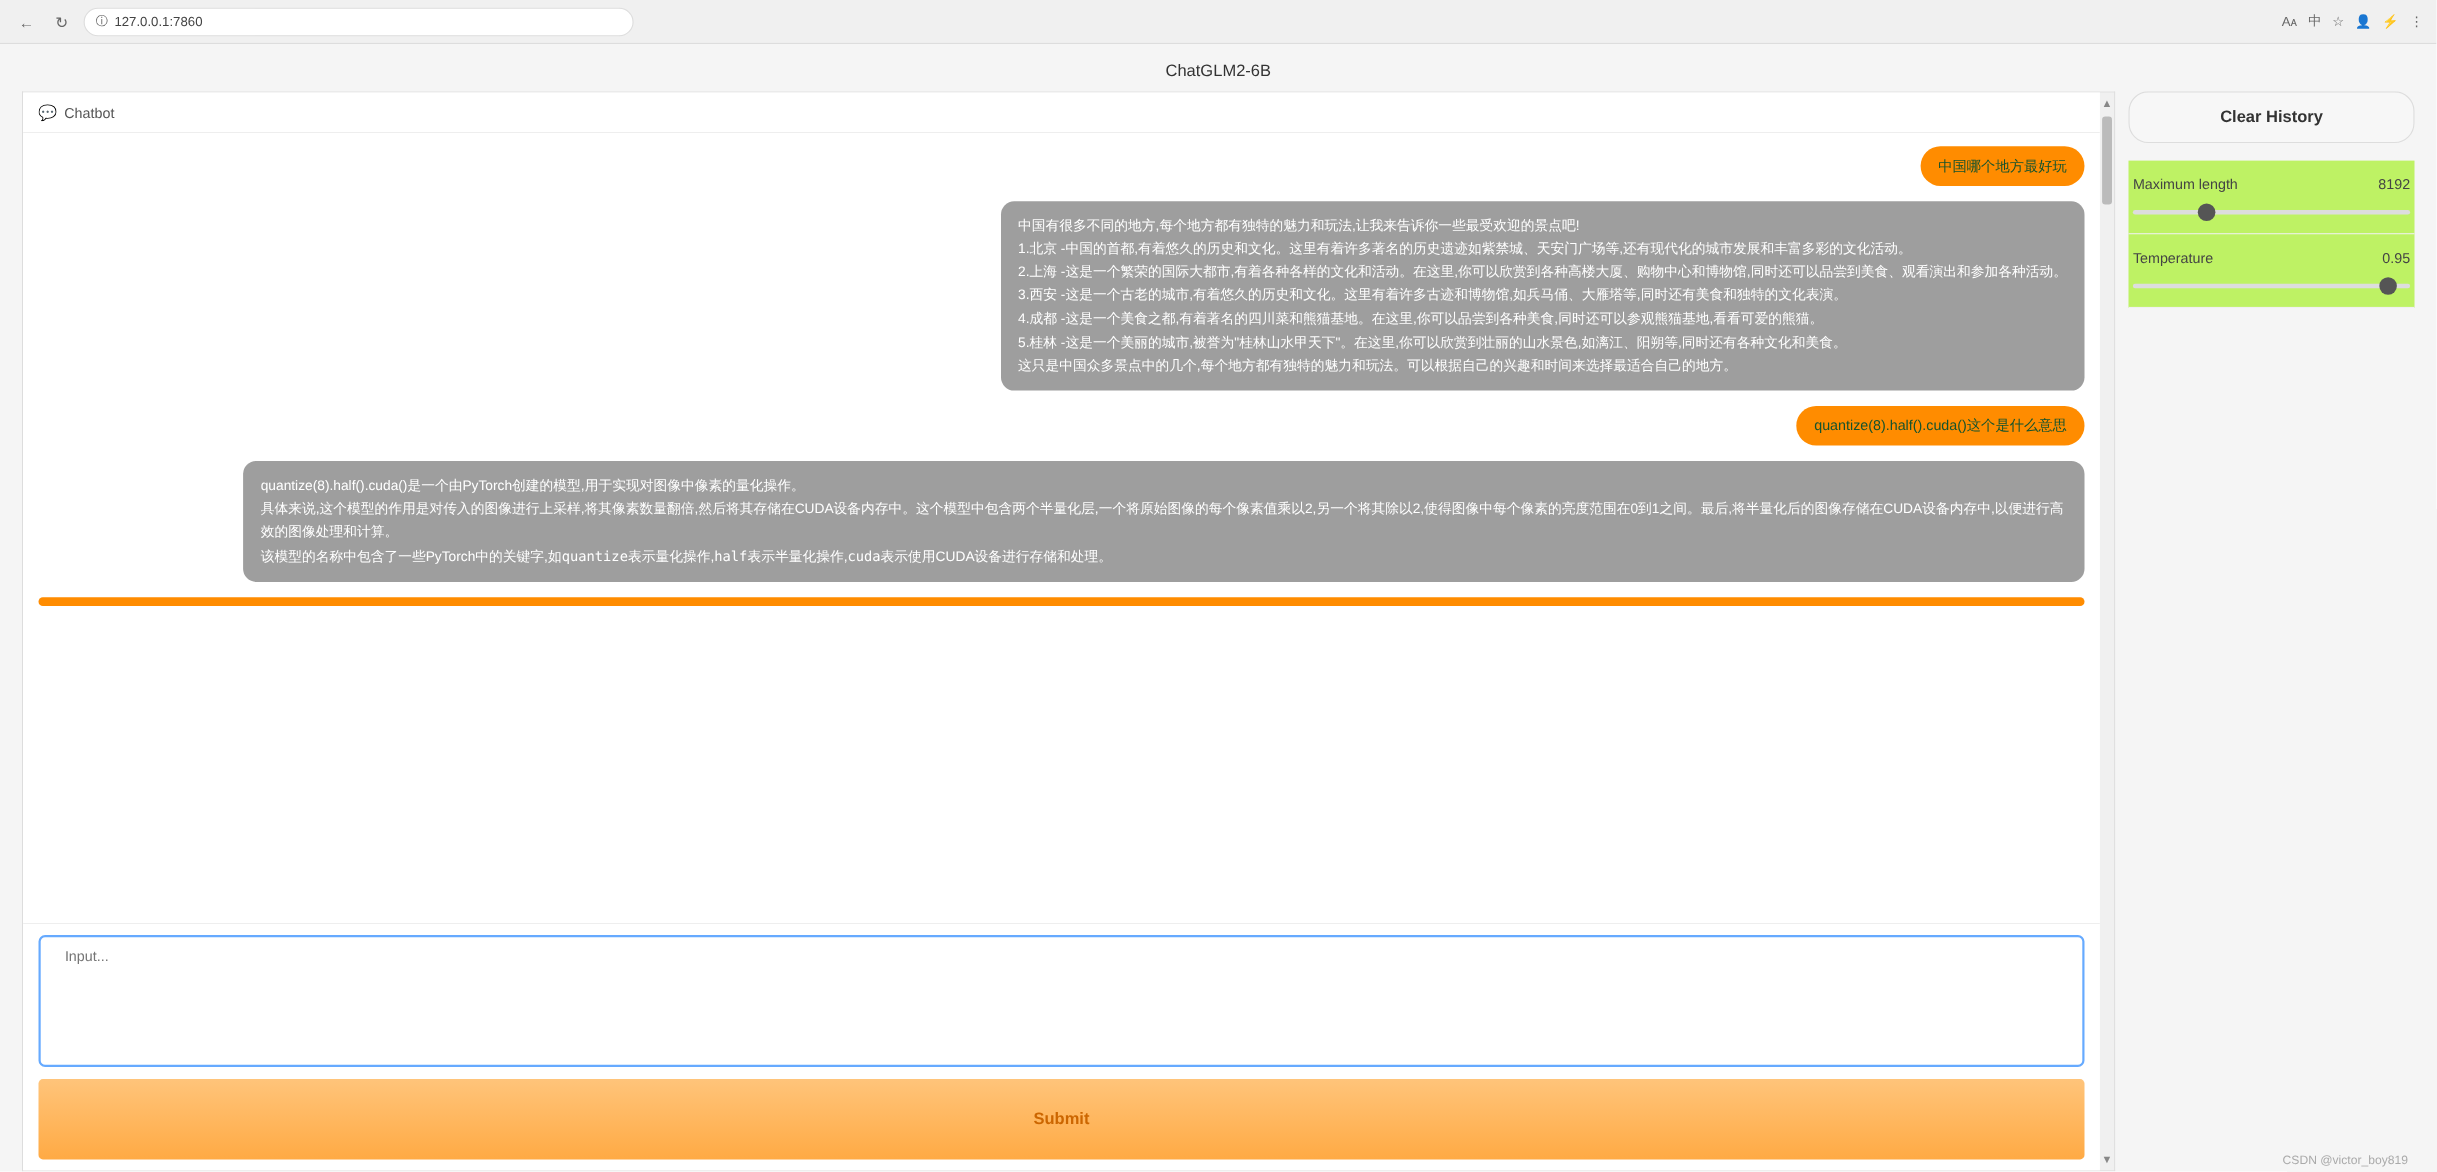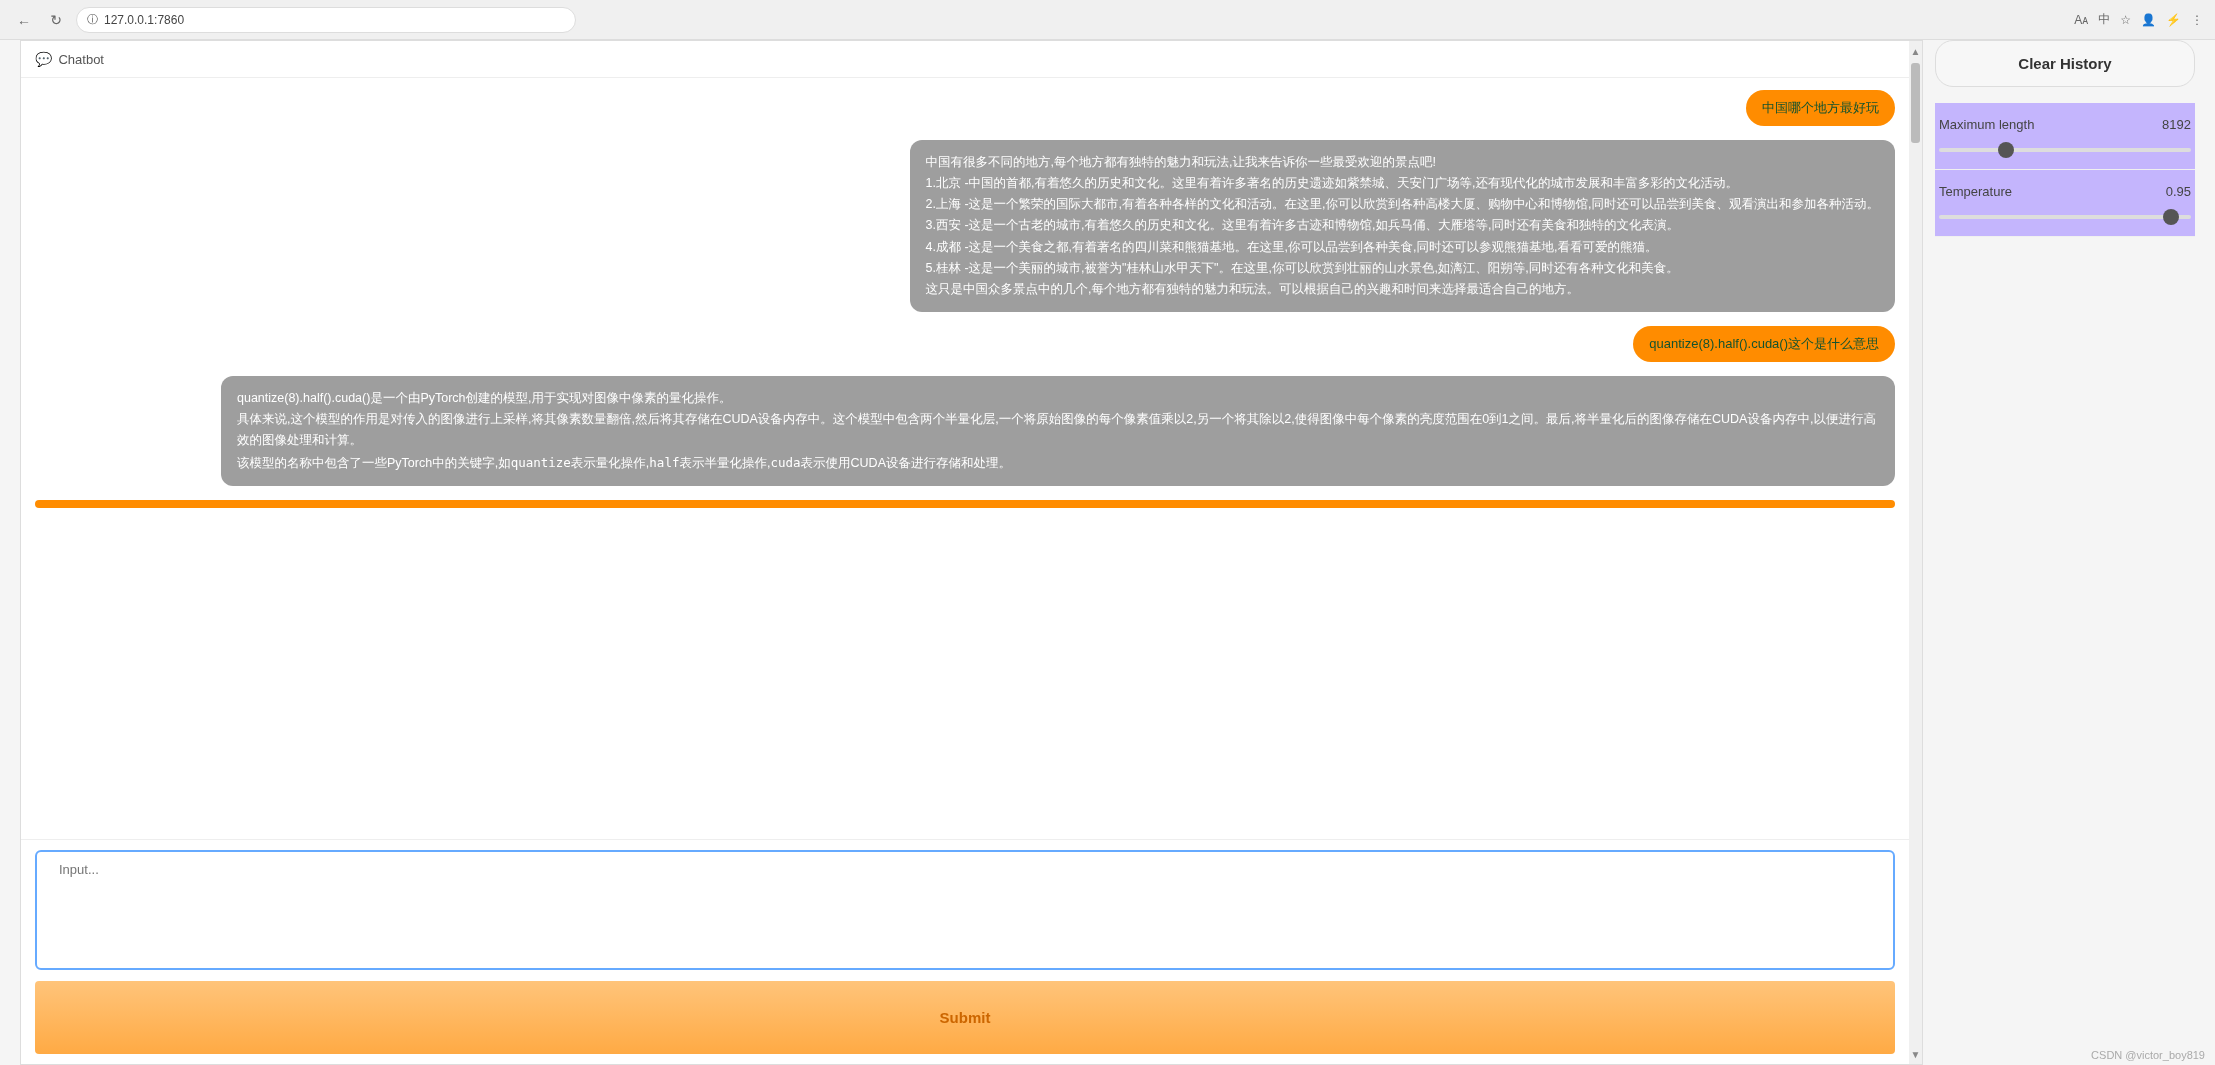--- a/index.html
+++ b/index.html
@@ -169,21 +169,21 @@
       border: 1px solid #ddd;
       border-radius: 18px;
       font-size: 15px;
       font-weight: 600;
       color: #333;
       cursor: pointer;
       margin-bottom: 16px;
     }
 
     .slider-section {
-      background: #c4b5fd;
+      background: #bef264;
       padding: 14px 4px;
       border-bottom: 1px solid #f0f0f0;
     }
     .slider-header {
       display: flex;
       justify-content: space-between;
       align-items: center;
       margin-bottom: 8px;
     }
     .slider-label { font-size: 13px; color: #444; }
@@ -206,21 +206,21 @@
     }
 
     .range-max { background: linear-gradient(to right, #888 80%, #ddd 80%); }
     .range-top { background: linear-gradient(to right, #888 80%, #ddd 80%); }
     .range-temp { background: linear-gradient(to right, #888 95%, #ddd 95%); }
 
     
     .footer {
       position: fixed;
       bottom: 4px;
-      right: 10px;
+      right: 26px;
       font-size: 11px;
       color: #aaa;
     }
 
     
     .page-wrapper {
       display: flex;
       flex-direction: column;
       height: 100vh;
       overflow: hidden;
@@ -288,20 +288,21 @@
     <div class="browser-actions">
       <span title="Translate">Aᴀ</span>
       <span>中</span>
       <span>☆</span>
       <span>👤</span>
       <span>⚡</span>
       <span>⋮</span>
     </div>
   </div>
 
+  <div class="page-title">ChatGLM2-6B</div>
 
   <div class="content-wrapper">
 
     <div class="chat-with-scroll">
       <div class="chat-main">
 
         <div class="chat-header">
           <span class="chat-header-icon">💬</span>
           <span class="chat-header-label">Chatbot</span>
         </div>

